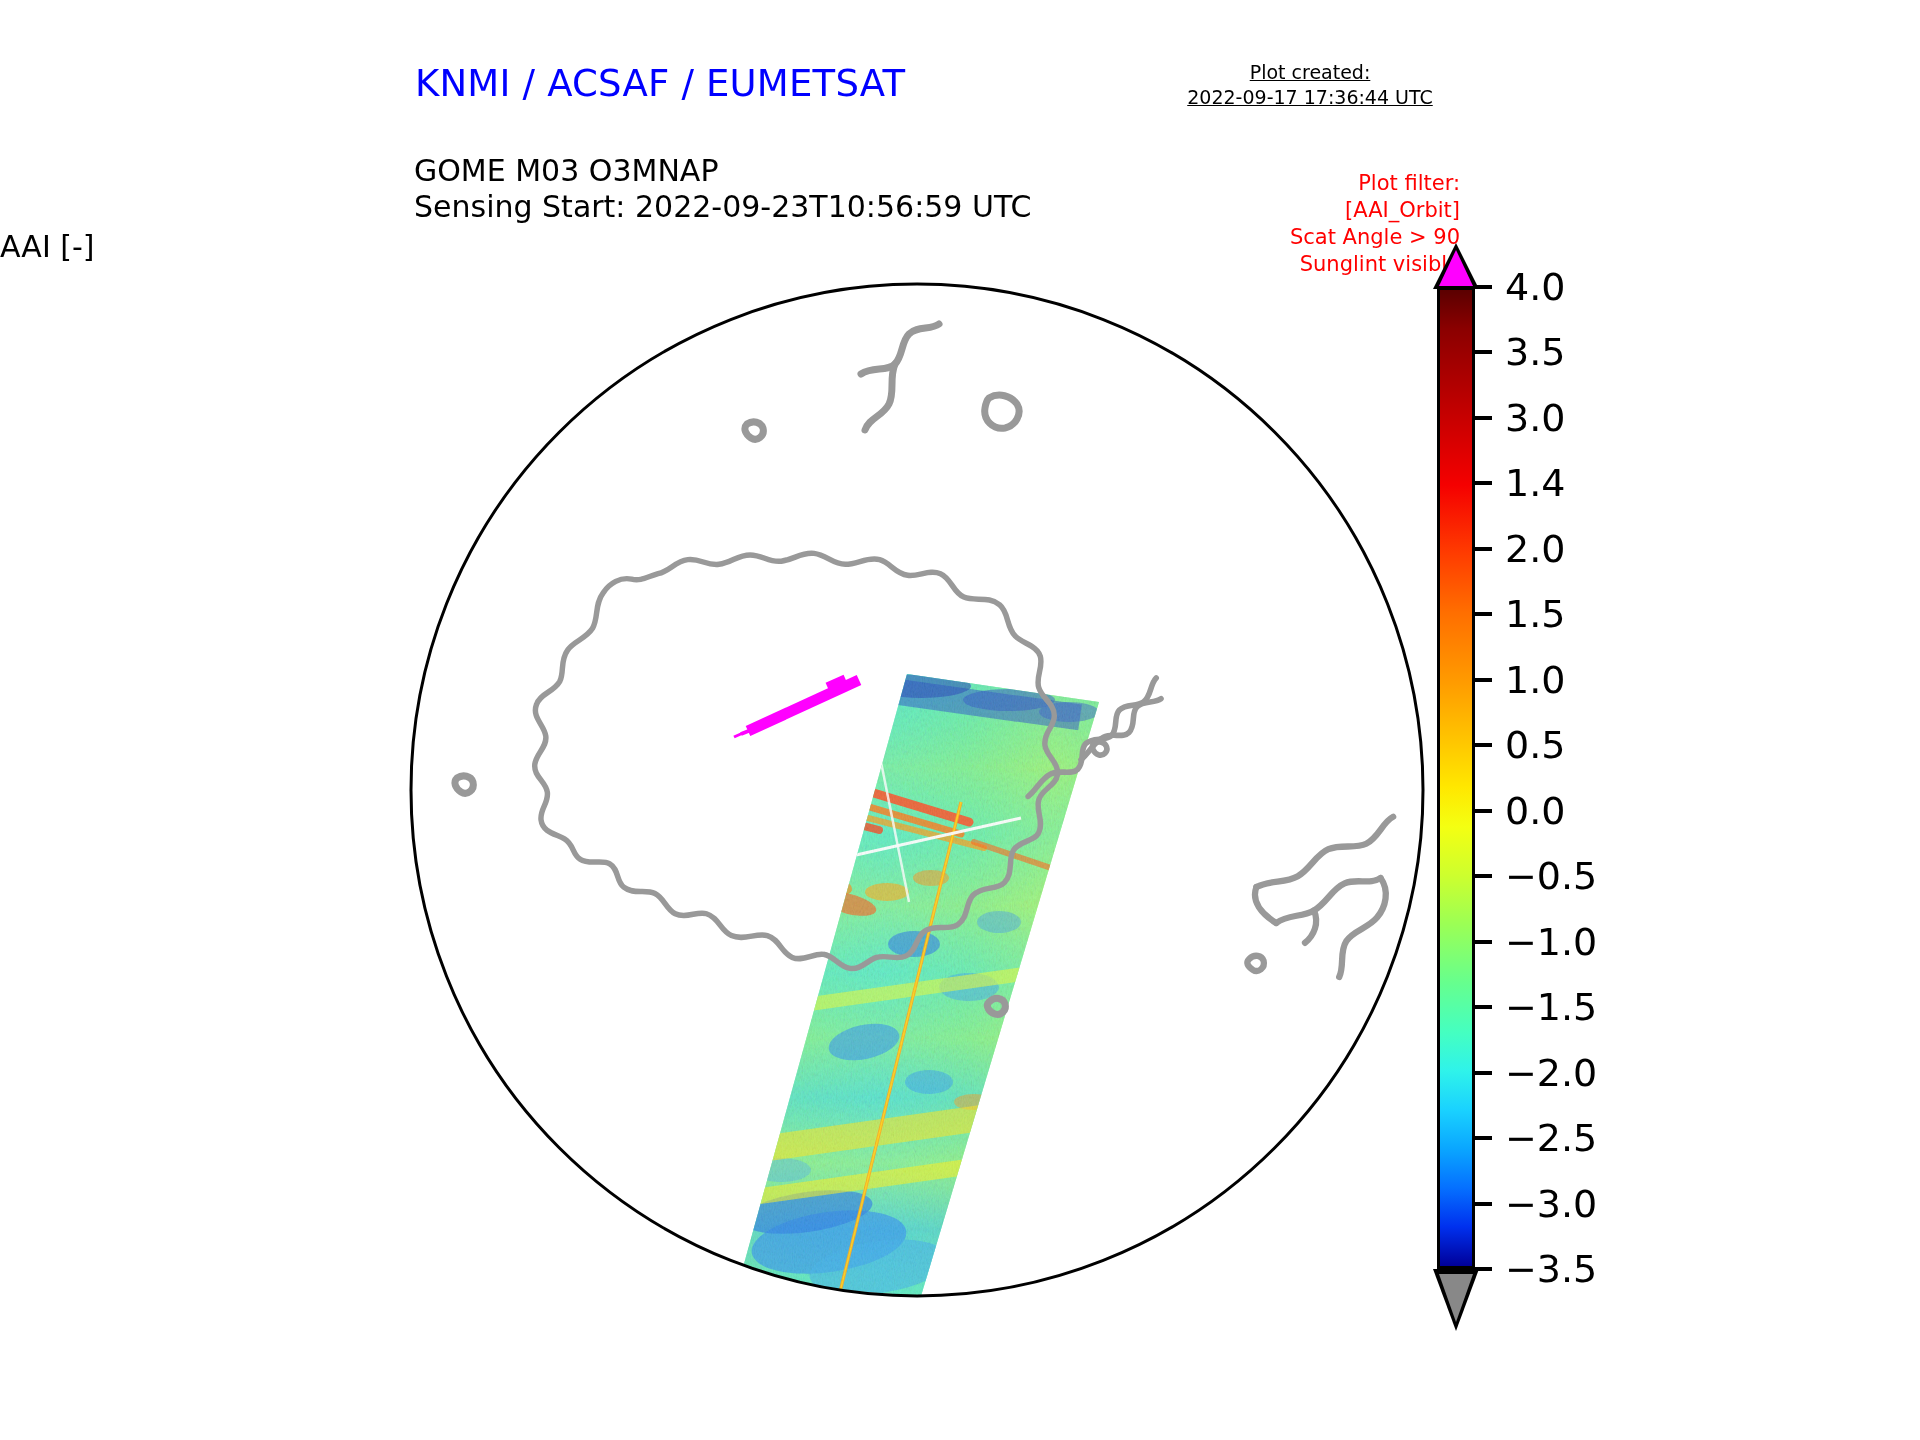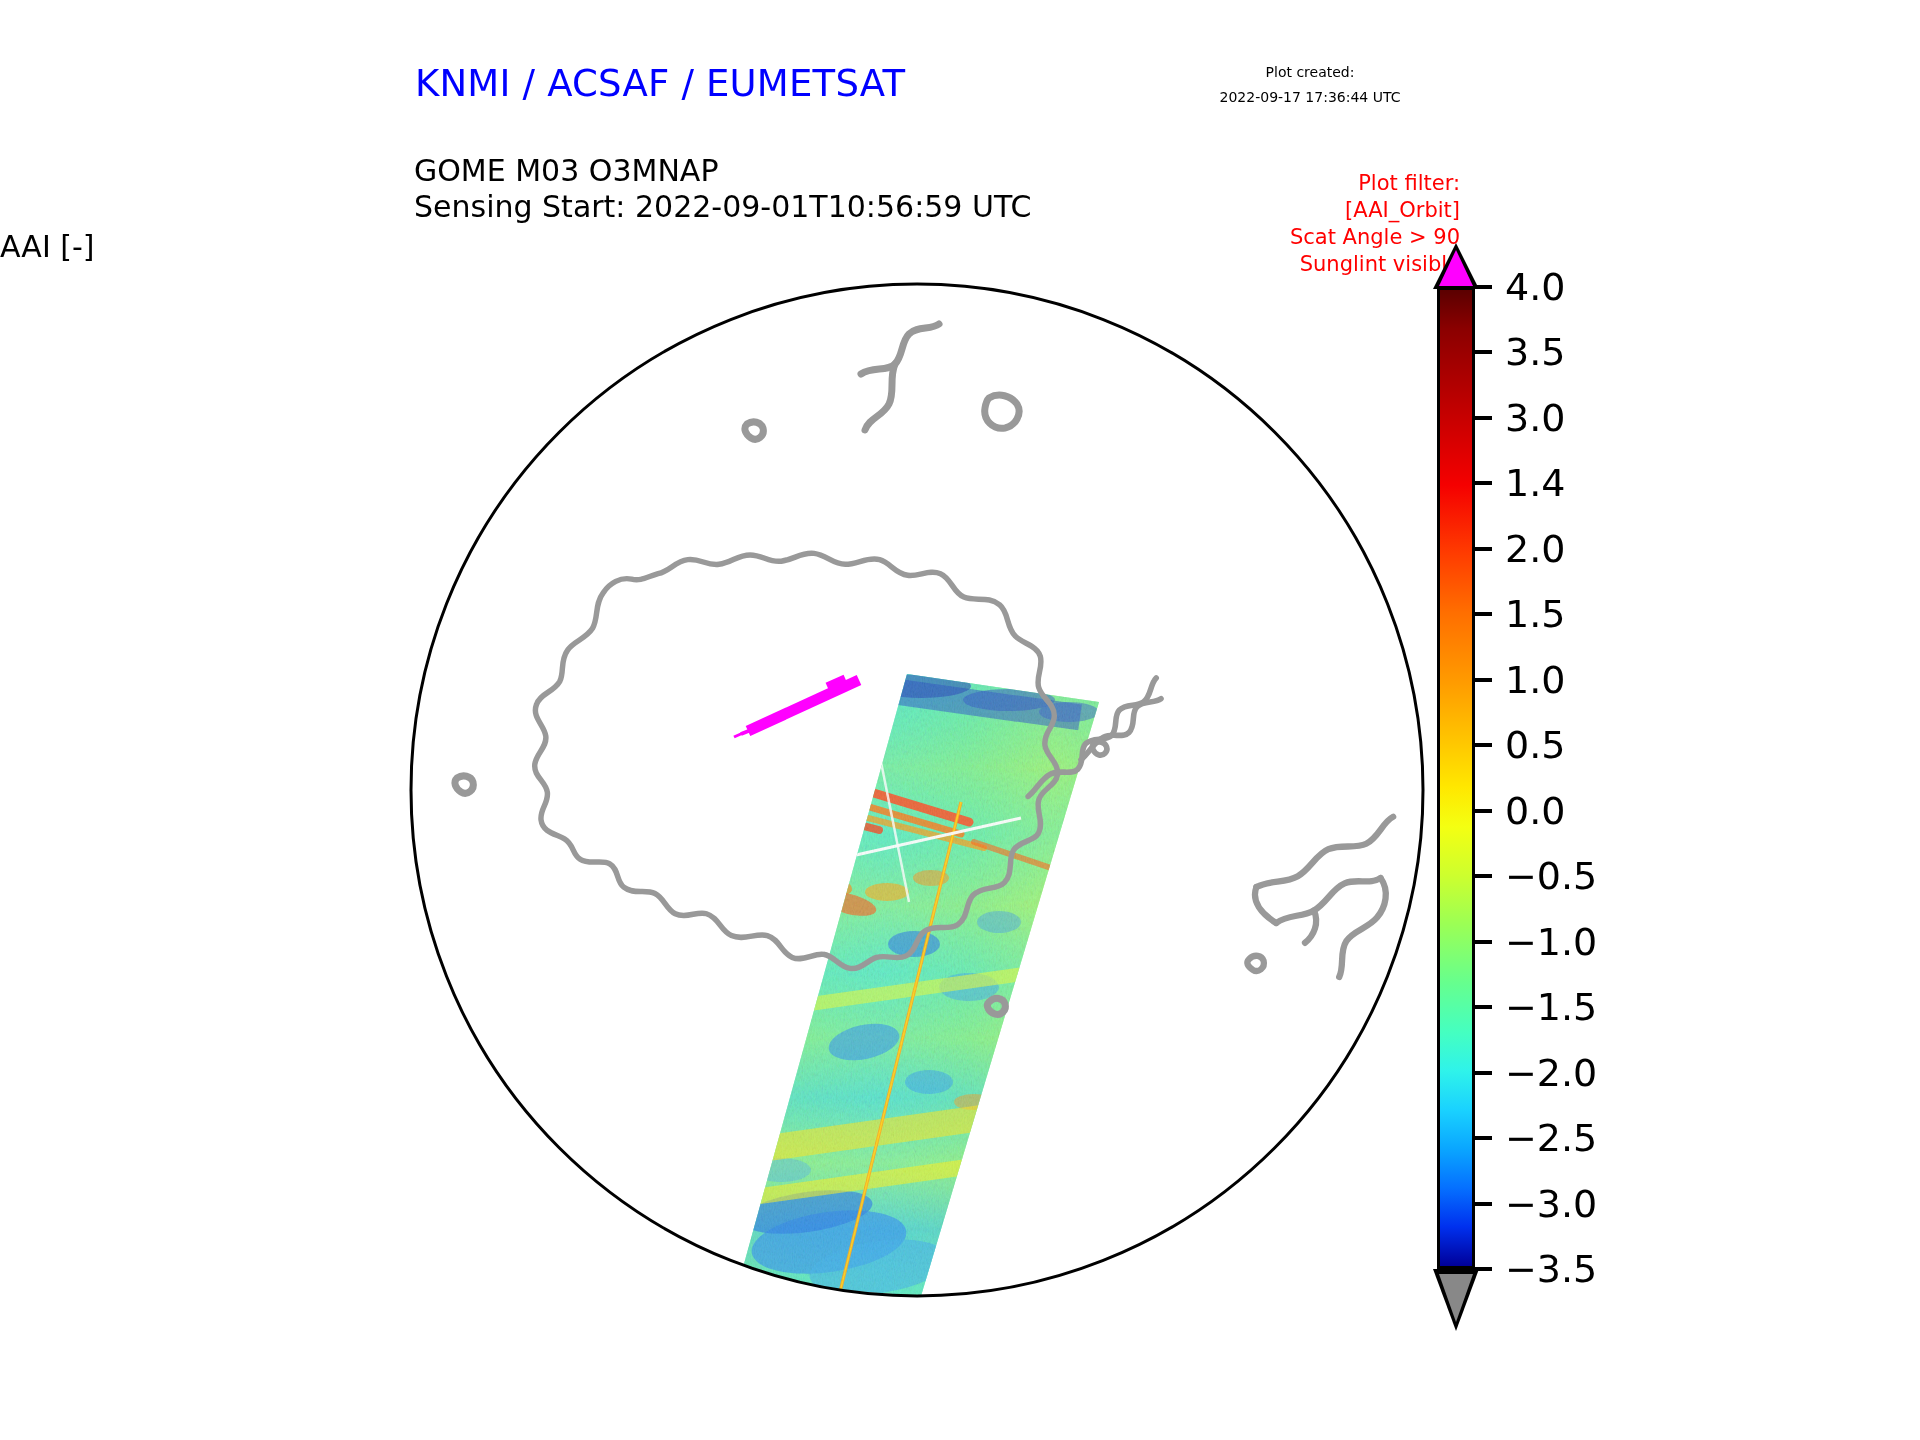--- a/index.html
+++ b/index.html
@@ -10,21 +10,21 @@
   }
   .fig{position:absolute;inset:0;}
 
   
   .hdr-org{
     position:absolute;left:415px;top:62px;
     font-size:37px;color:#0000ff;white-space:nowrap;letter-spacing:.2px;text-align:right;
   }
   .hdr-created{
     position:absolute;left:1160px;top:60px;width:300px;
-    text-align:center;font-size:14px;line-height:25px;color:#000;
+    text-align:center;font-size:19px;line-height:25px;color:#000;text-decoration:underline;
   }
   .hdr-product{
     position:absolute;left:414px;top:141px;
     font-size:30px;line-height:44px;color:#000;white-space:nowrap;margin-top:8px;
   }
   .hdr-sensing{
     position:absolute;left:414px;top:185px;
     font-size:30px;line-height:44px;color:#000;white-space:nowrap;
   }
   .hdr-varname{
@@ -105,21 +105,21 @@
 <div class="fig">
 
   <div class="hdr-org">KNMI / ACSAF / EUMETSAT</div>
 
   <div class="hdr-created">
     <div>Plot created:</div>
     <div>2022-09-17 17:36:44 UTC</div>
   </div>
 
   <div class="hdr-product">GOME M03 O3MNAP</div>
-  <div class="hdr-sensing">Sensing Start: 2022-09-01T10:56:59 UTC</div>
+  <div class="hdr-sensing">Sensing Start: 2022-09-23T10:56:59 UTC</div>
   <div class="hdr-varname">AAI [-]</div>
 
   <div class="hdr-filter">
     <div>Plot filter:</div>
     <div>[AAI_Orbit]</div>
     <div>Scat Angle &gt; 90</div>
     <div>Sunglint visible</div>
   </div>
 
   <div class="map-wrap">

